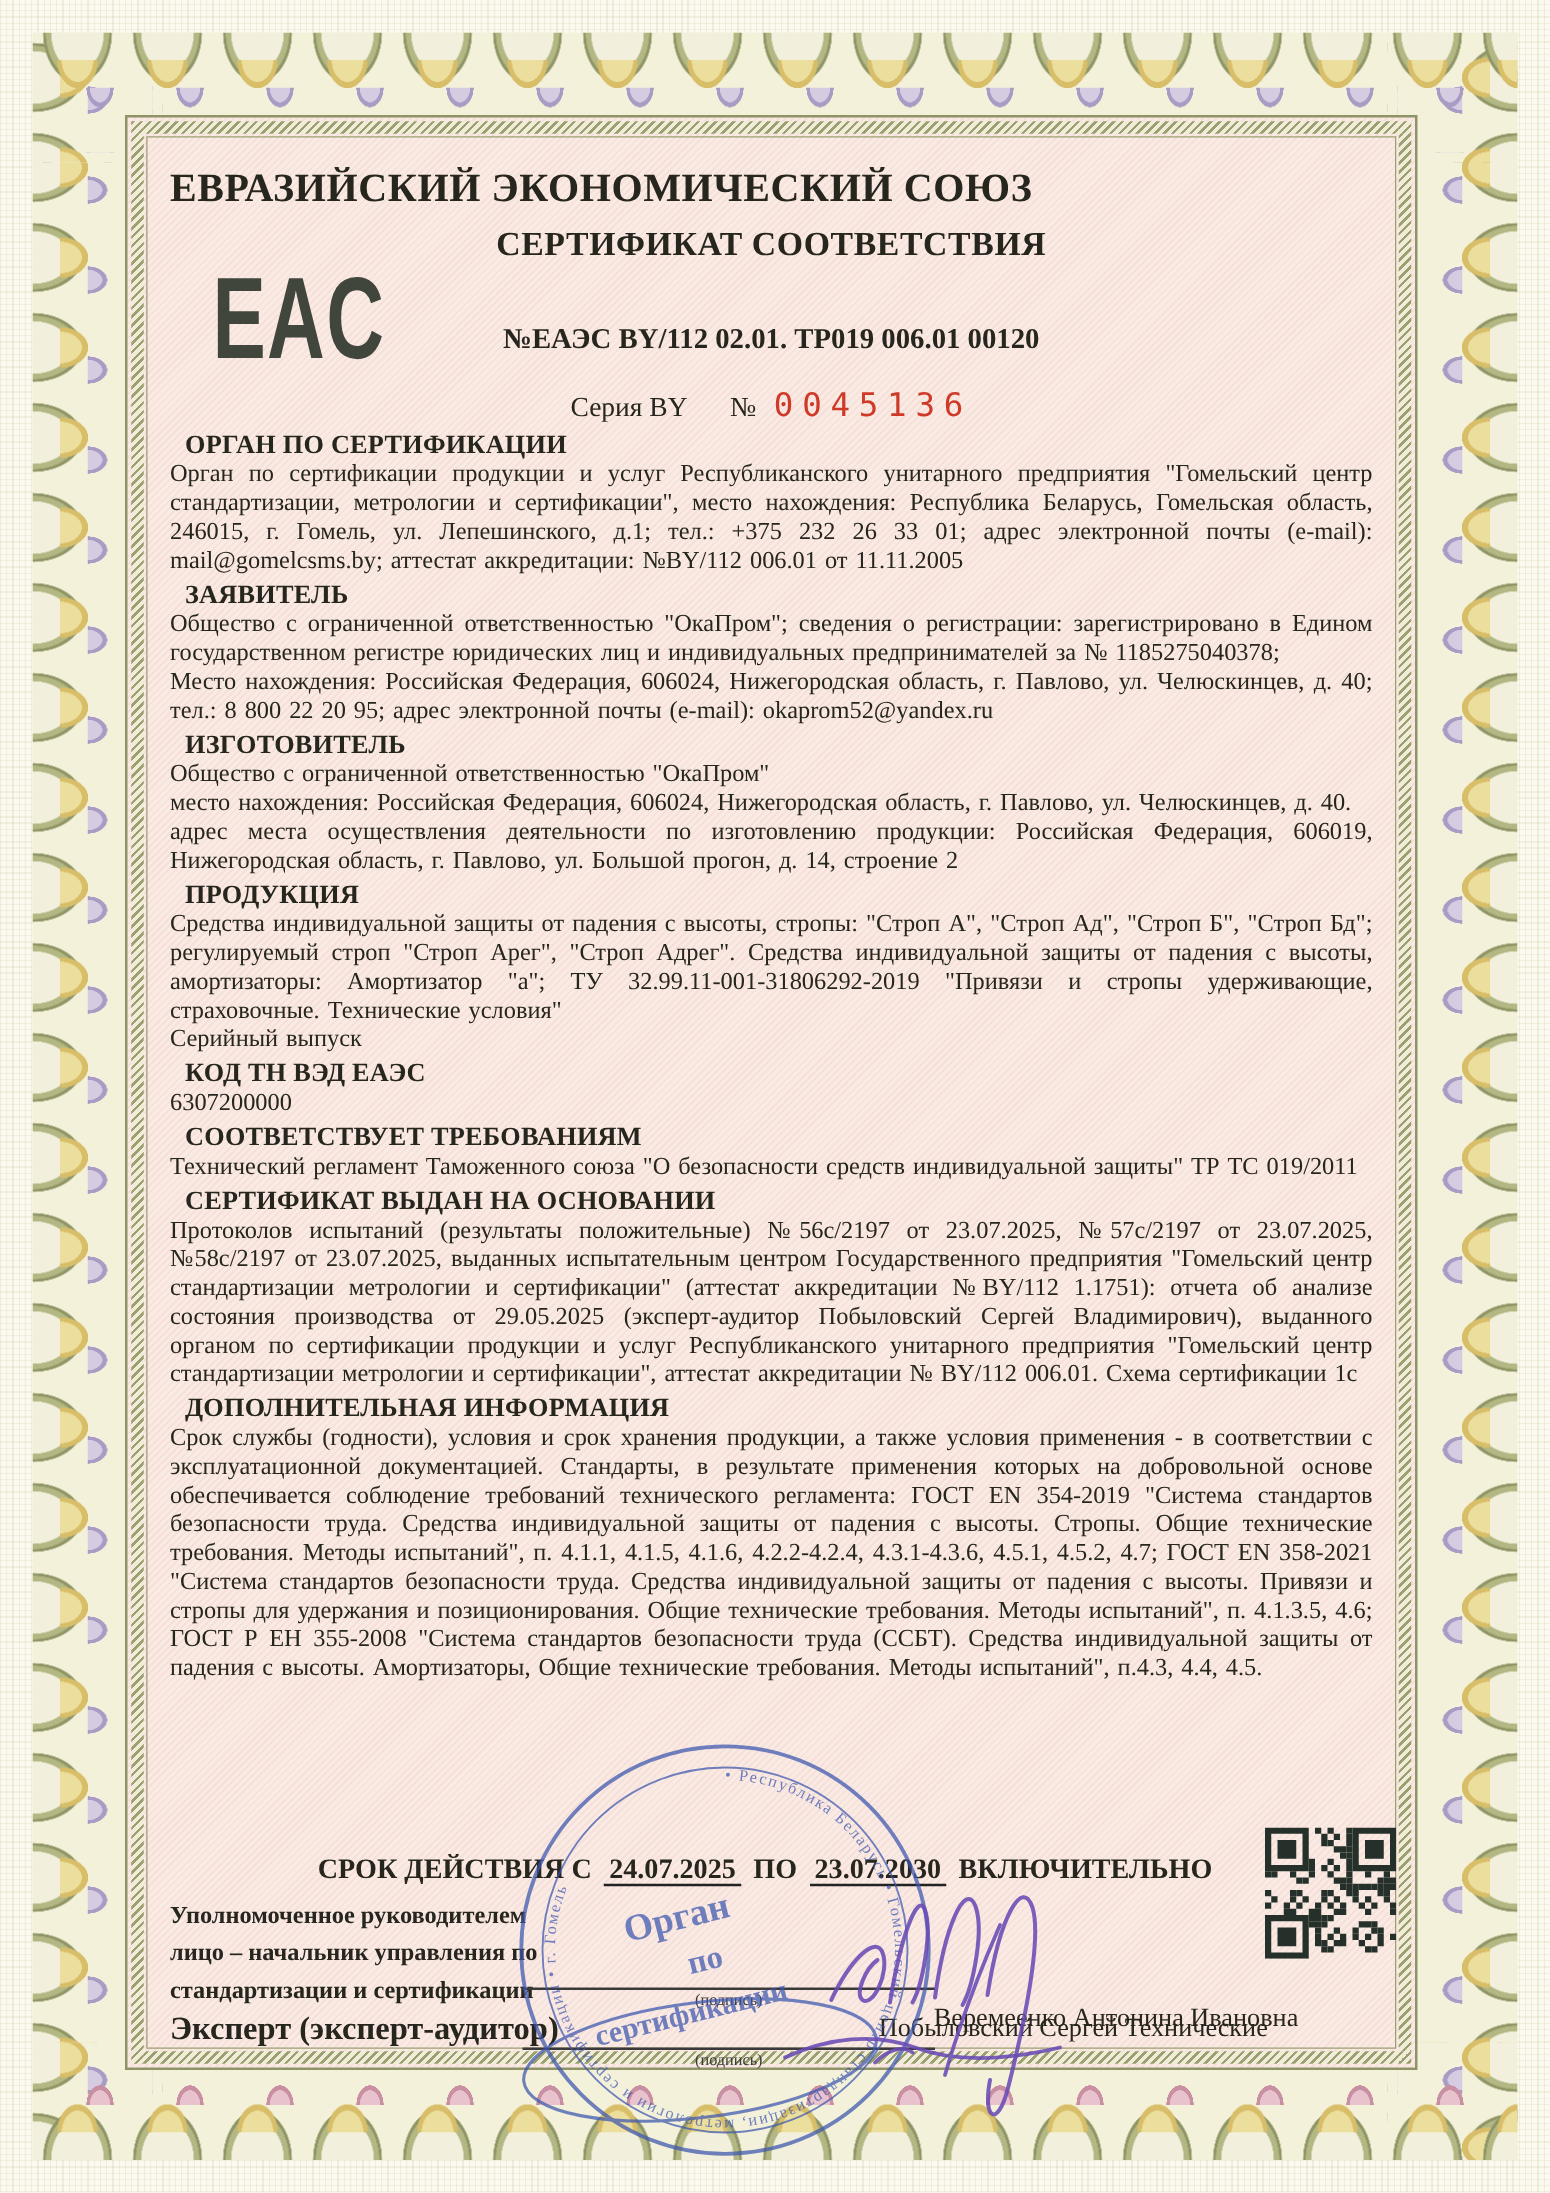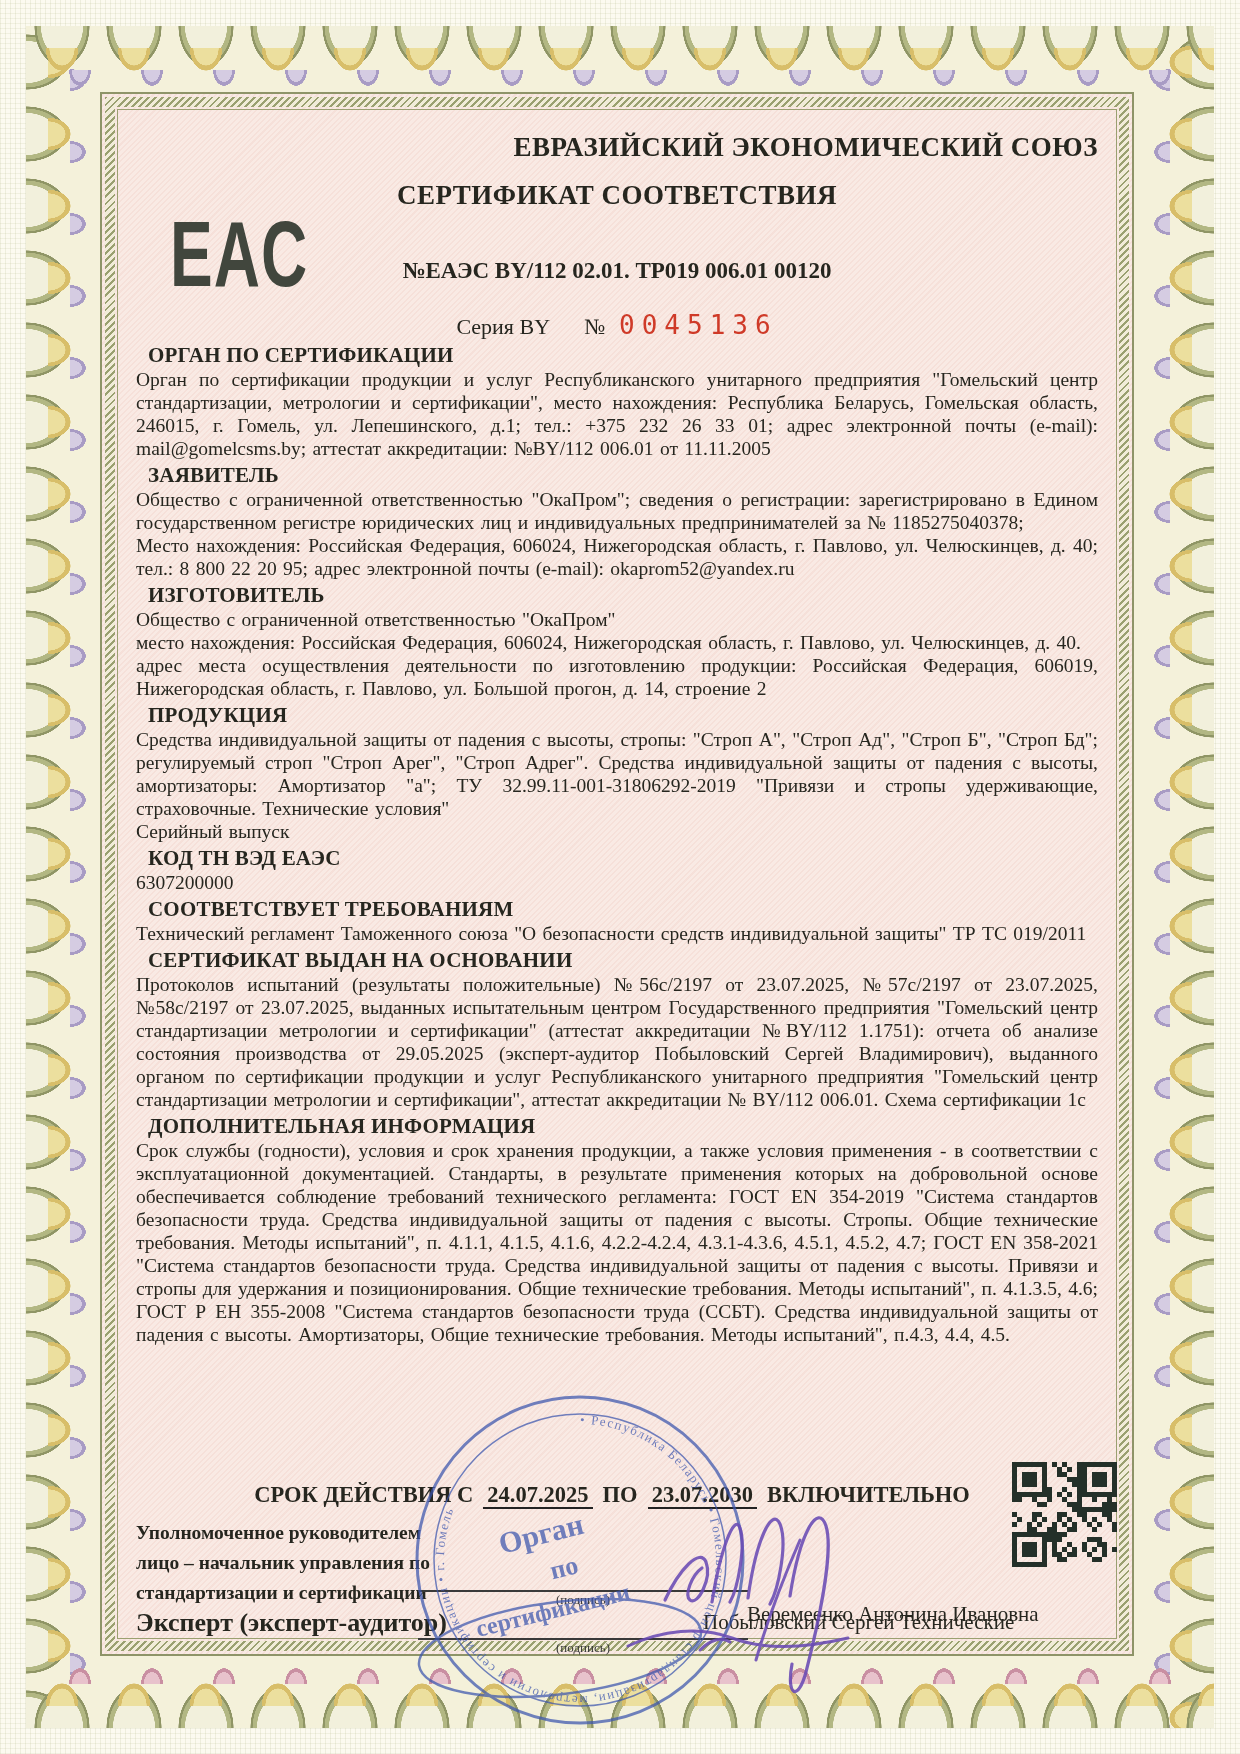--- a/index.html
+++ b/index.html
@@ -47,21 +47,21 @@
     border:2px solid #8e9468;box-sizing:border-box;}
   .panel .tickframe{position:absolute;inset:3px;border:10px solid transparent;
     border-image:repeating-linear-gradient(135deg,#9aa070 0 2px,#f1ecd8 2px 5px) 10;pointer-events:none;}
   .panel .innerline{position:absolute;inset:15px;border:1px solid #9aa070;pointer-events:none;}
   .content{position:absolute;inset:16px;padding:14px 18px 0;box-sizing:border-box;}
   
   .header-area{position:relative;height:216px;}
   .eac-logo{position:absolute;left:34px;top:84px;font-family:"Liberation Sans",sans-serif;
     font-weight:bold;font-size:64px;line-height:1;color:#41463d;letter-spacing:1px;
     transform:scaleY(1.45);transform-origin:top left;}
-  .t-union{position:absolute;top:8px;left:0;right:0;text-align:right;font-weight:bold;font-size:27px;letter-spacing:.5px;}
+  .t-union{position:absolute;top:8px;left:0;right:0;text-align:left;font-weight:bold;font-size:32px;letter-spacing:.5px;}
   .t-cert{position:absolute;top:56px;left:0;right:0;text-align:center;font-weight:bold;font-size:27px;letter-spacing:.5px;}
   .t-num{position:absolute;top:134px;left:0;right:0;text-align:center;font-weight:bold;font-size:23px;}
   .t-series{position:absolute;top:186px;left:0;right:0;text-align:center;font-size:22px;}
   .t-series .no-sign{margin:0 14px 0 34px;}
   .serial{font-family:"DejaVu Sans Mono",monospace;font-size:26px;letter-spacing:7px;color:#cf3a28;}
   
   .main{font-size:19.5px;line-height:23px;text-align:justify;}
   .main h3{margin:2px 12px 0;font-size:21px;line-height:26px;letter-spacing:.2px;}
   .main p{margin:0;word-spacing:1.5px;}
   

